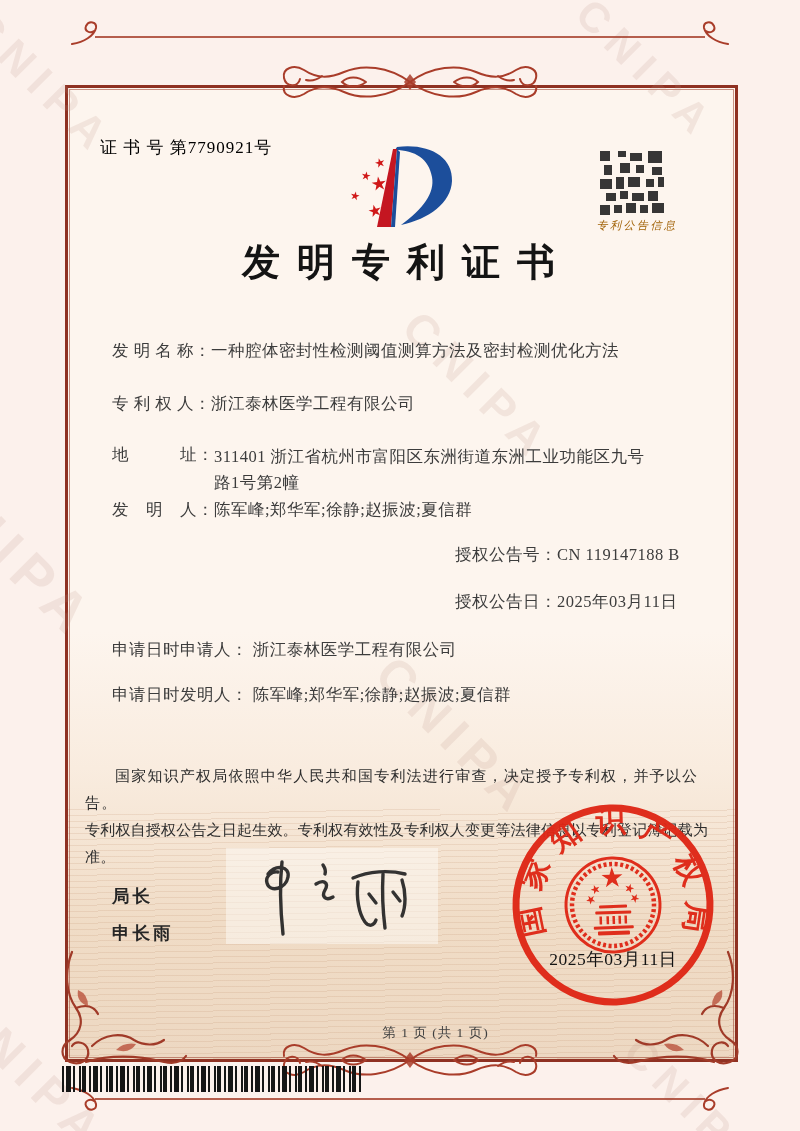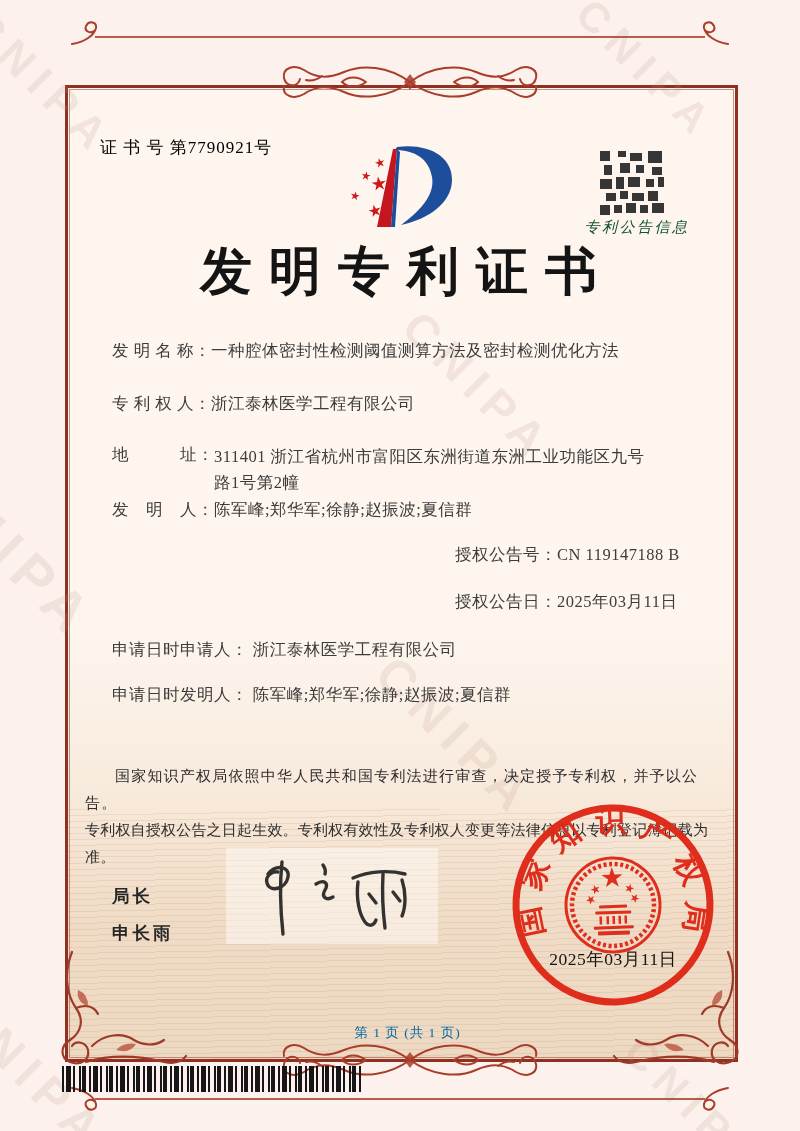--- a/index.html
+++ b/index.html
@@ -18,32 +18,32 @@
         color:rgba(187,143,131,.16); letter-spacing:10px; transform:rotate(45deg); transform-origin:left top;
         white-space:nowrap; pointer-events:none; }
 
   
   .orn { position:absolute; z-index:2; }
   .line { position:absolute; z-index:2; background:#a23a26; opacity:.8; }
 
   
   .txt { position:absolute; z-index:3; color:#3a3a3a; }
   .cert-no { font-size:17px; letter-spacing:1px; color:#000000; }
-  .title { width:667px; text-align:center; font-size:52px; font-weight:bold; letter-spacing:17px; text-indent:17px; color:#141414; }
+  .title { width:667px; text-align:center; font-size:38px; font-weight:bold; letter-spacing:17px; text-indent:17px; color:#141414; }
   .row { font-size:16.5px; letter-spacing:.5px; white-space:nowrap; color:#3c3c3c; }
   .addr .val { display:inline-block; white-space:normal; width:445px; line-height:26px; vertical-align:top; }
   .stmt { width:632px; font-size:15px; line-height:27px; color:#2e2e2e; }
   .stmt .l1 { display:block; text-indent:2em; letter-spacing:1.2px; }
   .stmt .l2 { display:block; letter-spacing:.2px; }
   .director { font-family:"Liberation Sans","DejaVu Sans",sans-serif; font-size:17.5px; color:#262626; letter-spacing:3px; font-weight:600;text-align:right; }
-  .qr-cap { width:134px; text-align:center; font-size:15px; font-style:italic; letter-spacing:2.5px; color:#14532d; }
+  .qr-cap { width:134px; text-align:center; font-size:11px; font-style:italic; letter-spacing:2.5px; color:#a16207; }
   .sig-bg { position:absolute; z-index:3; left:226px; top:848px; width:212px; height:96px; background:rgba(253,251,247,.5); }
   .seal { position:absolute; z-index:3; left:506px; top:798px; width:214px; height:214px; opacity:.96; transform:rotate(-2deg); }
   .seal-date { width:202px; text-align:center; font-size:17.5px; color:#141414; letter-spacing:.5px; z-index:4; }
-  .footer { width:685px; text-align:center; font-size:13.5px; color:#0369a1; letter-spacing:1px; }
+  .footer { width:685px; text-align:center; font-size:13.5px; color:#404040; letter-spacing:1px;padding-left:28px; }
   .barcode { position:absolute; z-index:3; left:62px; top:1066px; width:300px; height:26px;
     background:repeating-linear-gradient(90deg,#161616 0 2px,transparent 2px 4px,#161616 4px 9px,transparent 9px 11px,
       #161616 11px 13px,transparent 13px 17px,#161616 17px 19px,transparent 19px 20px,#161616 20px 24px,transparent 24px 27px); }
   .qr-svg { filter:blur(.55px); }
 </style>
 </head>
 <body>
 
 <div class="page">
 

